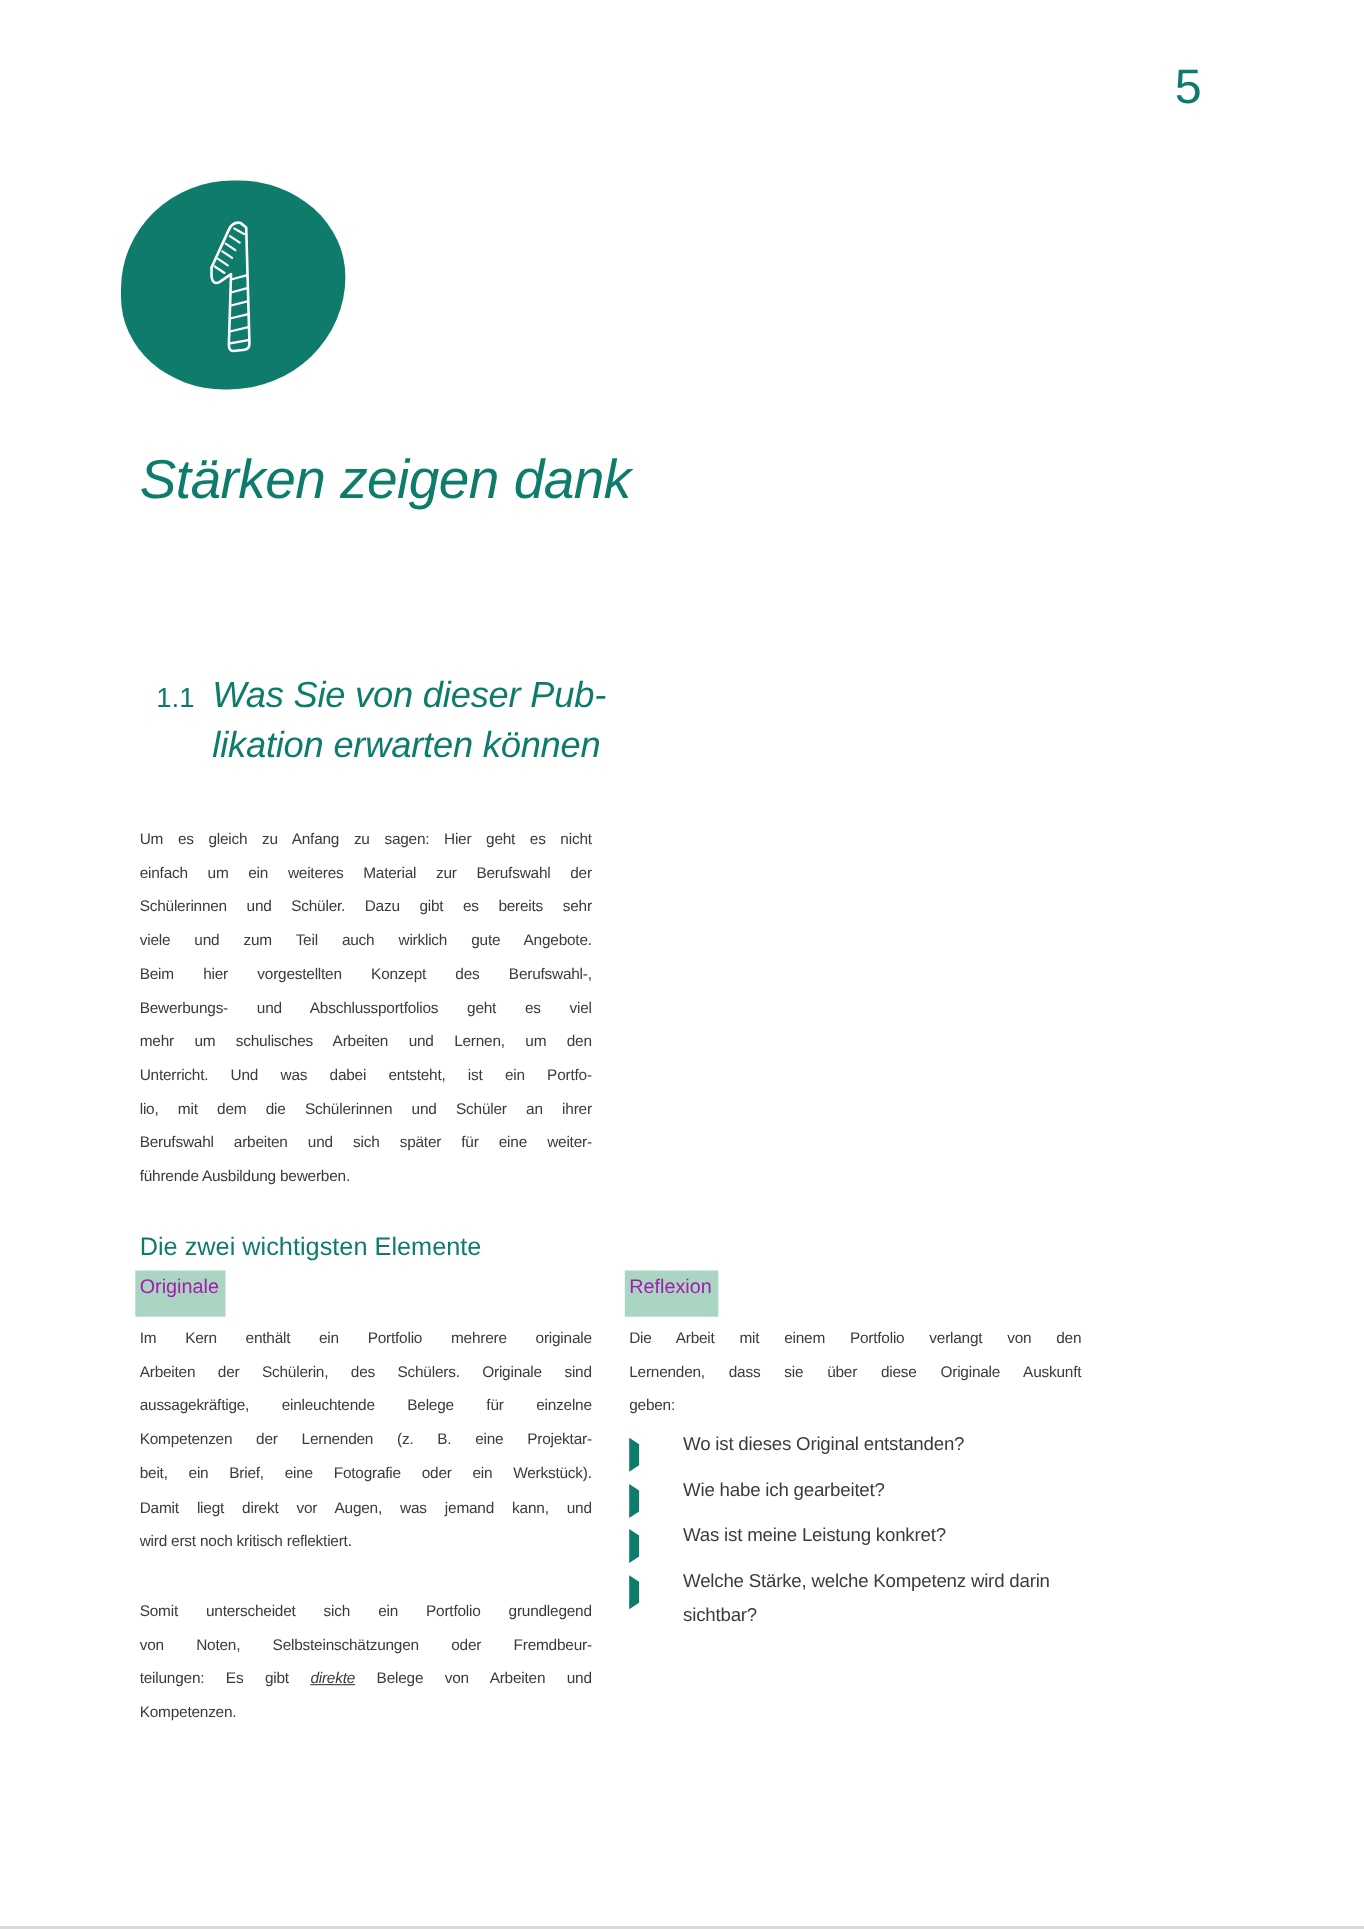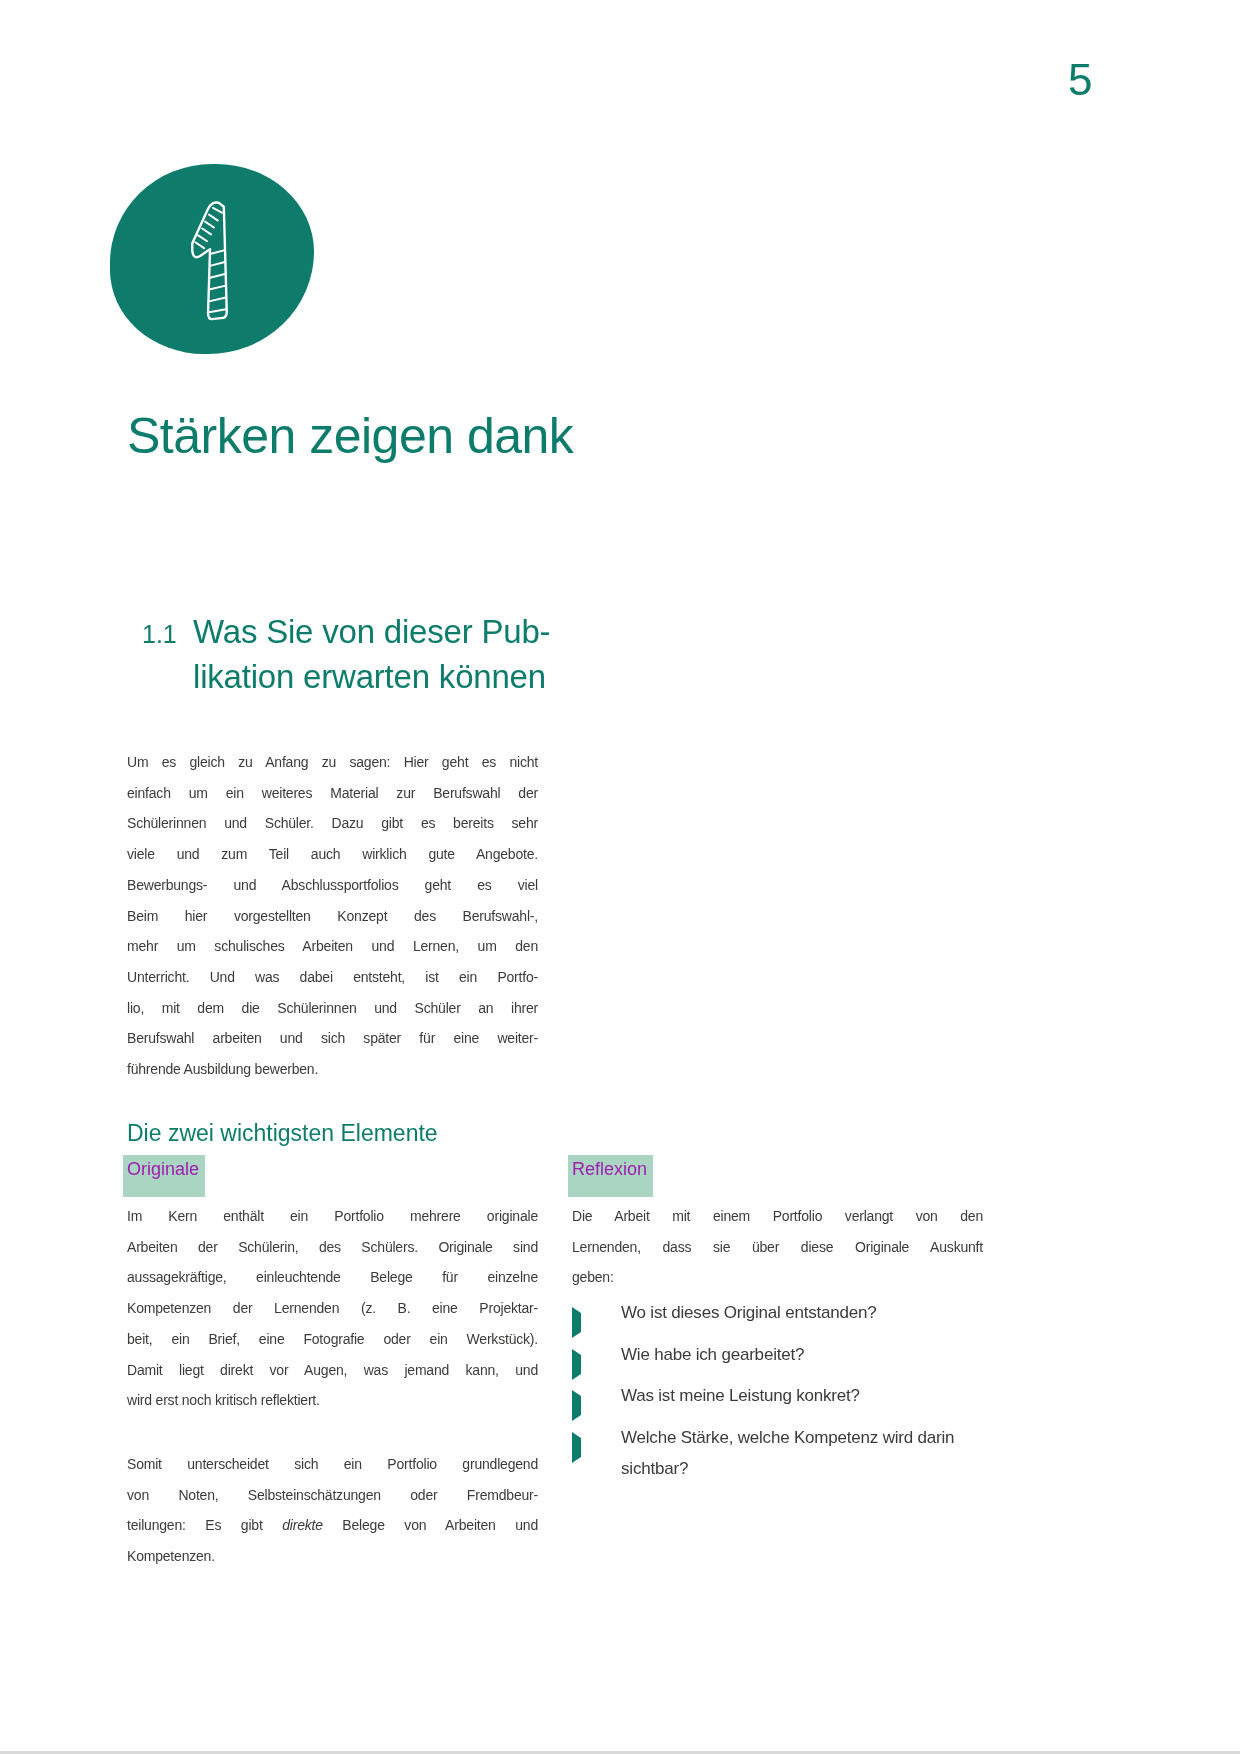--- a/index.html
+++ b/index.html
@@ -25,21 +25,21 @@
     border-radius:51% 49% 53% 47% / 53% 47% 55% 45%;
     display:flex;align-items:center;justify-content:center;
   }
   .chapter-badge svg{display:block;}
   
   .chapter-title{
     position:absolute;left:127px;top:403px;
     font-size:50px;line-height:66px;font-weight:300;
     letter-spacing:-0.5px;color:#0d7c6b;
   }
-  .lines-plain .line{white-space:nowrap;}
+  .lines-plain .line{white-space:nowrap;font-style:italic;}
   
   .section-heading{
     position:absolute;left:142px;top:609px;
     display:flex;align-items:baseline;color:#0d7c6b;
   }
   .section-number{
     width:51px;flex:0 0 51px;
     font-size:25px;line-height:45px;font-weight:400;
   }
   .section-title{
@@ -70,21 +70,21 @@
   }
   .col{width:411px;flex:0 0 411px;}
   .col-label{
     display:inline-block;
     background:#a9d5c2;
     font-size:18px;line-height:24px;color:#a21caf;
     padding:2px 6px 16px 4px;margin-left:-4px;
   }
   .col-body{margin-top:4px;}
   .para2{margin-top:33px;}
-  .para2 em{font-style:italic;}
+  .para2 em{font-style:italic;text-decoration:underline;}
   
   .bullets{margin-top:4px;}
   .bullet{
     display:flex;align-items:flex-start;
     font-size:17px;line-height:31.5px;letter-spacing:-0.2px;gap:24px;
   }
   .bullet-arrow{
     flex:0 0 25px;width:25px;padding-top:10px;
   }
   .bullet-arrow .tri{
@@ -147,22 +147,22 @@
         <div class="line">Was Sie von dieser Pub-</div>
         <div class="line">likation erwarten können</div>
       </span>
   </div>
 
   <div class="intro bodytext lines just">
       <div class="line">Um es gleich zu Anfang zu sagen: Hier geht es nicht</div>
       <div class="line">einfach um ein weiteres Material zur Berufswahl der</div>
       <div class="line">Schülerinnen und Schüler. Dazu gibt es bereits sehr</div>
       <div class="line">viele und zum Teil auch wirklich gute Angebote.</div>
+      <div class="line">Beim hier vorgestellten Konzept des Berufswahl-,</div>
       <div class="line">Bewerbungs- und Abschlussportfolios geht es viel</div>
-      <div class="line">Beim hier vorgestellten Konzept des Berufswahl-,</div>
       <div class="line">mehr um schulisches Arbeiten und Lernen, um den</div>
       <div class="line">Unterricht. Und was dabei entsteht, ist ein Portfo-</div>
       <div class="line">lio, mit dem die Schülerinnen und Schüler an ihrer</div>
       <div class="line">Berufswahl arbeiten und sich später für eine weiter-</div>
       <div class="line">führende Ausbildung bewerben.</div>
     </div>
 
   <h2 class="elements-heading" style="margin:0;">Die zwei wichtigsten Elemente</h2>
 
   <div class="columns">

